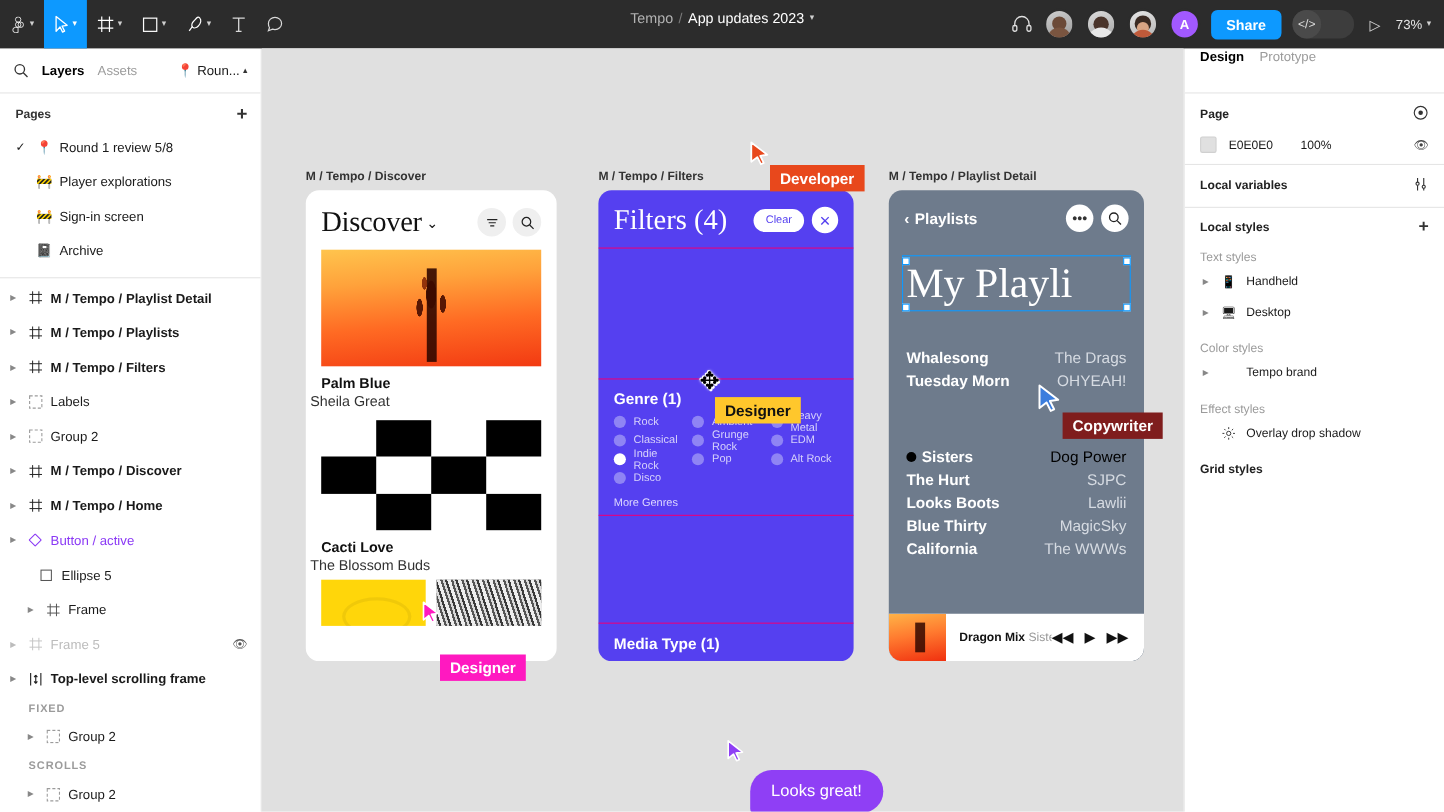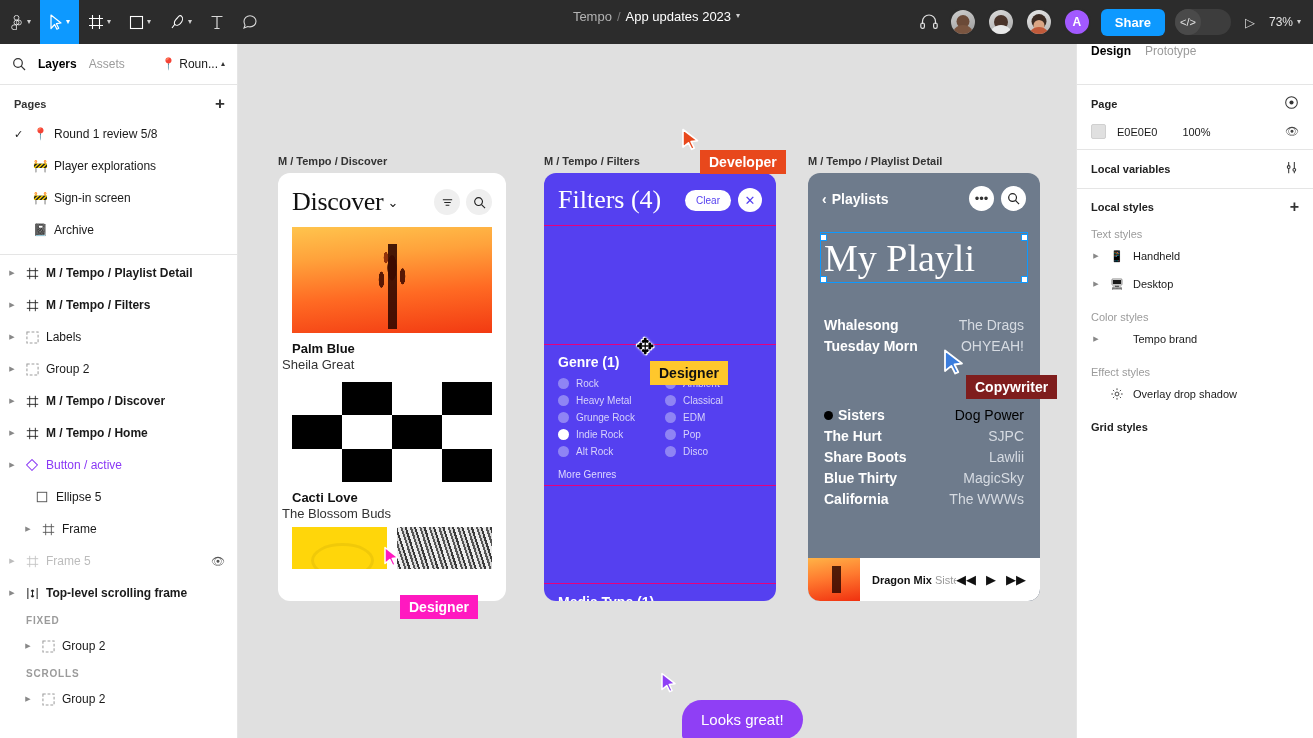--- a/index.html
+++ b/index.html
@@ -175,21 +175,21 @@
     margin-left: auto; background: #fff; color: #5540f0; font-size: 10px;
     border-radius: 11px; padding: 5px 11px; font-weight: normal;
   }
   .x-circ {
     width: 24px; height: 24px; border-radius: 50%; background: #fff; margin-left: 7px;
     display: flex; align-items: center; justify-content: center; color: #5540f0; font-size: 13px;
   }
   .pinkline { height: 1px; background: #e6007e; }
   .flt-gap { height: 118px; }
   .flt-sec-title { font-size: 14px; font-weight: bold; color: #fff; padding: 9px 14px 5px; }
-  .genres { display: grid; grid-template-columns: 1fr 1fr; padding: 0 14px 2px; column-gap: 10px; }
+  .genres { display: grid; grid-template-columns: 1fr 1fr 1fr; padding: 0 14px 2px; column-gap: 10px; }
   .g-item { display: flex; align-items: center; gap: 7px; height: 17px; font-size: 10px; color: #d7d2fb; }
   .g-dot { width: 11px; height: 11px; border-radius: 50%; background: #8f84f4; flex: 0 0 11px; }
   .g-item.on .g-dot { background: #fff; }
   .more-g { font-size: 10px; color: #ded9ff; padding: 7px 14px 5px; }
   .flt-gap2 { height: 97px; }
   .media-type { font-size: 14px; font-weight: bold; color: #fff; padding: 10px 14px 0; }
 
   
   .pl { background: #6e7b8c; }
   .pl-hdr { display: flex; align-items: center; padding: 13px 14px 0; }
@@ -424,20 +424,31 @@
       </div>
       <div class="layer-row bold">
         <span class="tw">▶</span>
         <span class="ic">
           <svg width="13" height="13" viewBox="0 0 16 16">
               <g stroke="#222" stroke-width="1.1">
                 <path d="M4.5 1v14M11.5 1v14M1 4.5h14M1 11.5h14"></path>
               </g>
             </svg>
         </span>
+        <span class="lbl">M / Tempo / Playlists</span>
+      </div>
+      <div class="layer-row bold">
+        <span class="tw">▶</span>
+        <span class="ic">
+          <svg width="13" height="13" viewBox="0 0 16 16">
+              <g stroke="#222" stroke-width="1.1">
+                <path d="M4.5 1v14M11.5 1v14M1 4.5h14M1 11.5h14"></path>
+              </g>
+            </svg>
+        </span>
         <span class="lbl">M / Tempo / Filters</span>
       </div>
       <div class="layer-row">
         <span class="tw">▶</span>
         <span class="ic">
           <svg width="13" height="13" viewBox="0 0 14 14">
               <rect x="1" y="1" width="12" height="12" fill="none" stroke="#9b9b9b" stroke-width="1.1" stroke-dasharray="3 2"></rect>
             </svg>
         </span>
         <span class="lbl">Labels</span>
@@ -697,21 +708,21 @@
                   <span class="dot"></span>
                   <span>Sisters</span>
                 </span>
                 <span class="tr-artist">Dog Power</span>
               </div>
             <div class="tr-row">
                 <span class="tr-name">The Hurt</span>
                 <span class="tr-artist">SJPC</span>
               </div>
             <div class="tr-row">
-                <span class="tr-name">Share Boots</span>
+                <span class="tr-name">Looks Boots</span>
                 <span class="tr-artist">Lawlii</span>
               </div>
             <div class="tr-row">
                 <span class="tr-name">Blue Thirty</span>
                 <span class="tr-artist">MagicSky</span>
               </div>
             <div class="tr-row">
                 <span class="tr-name">California</span>
                 <span class="tr-artist">The WWWs</span>
               </div>

